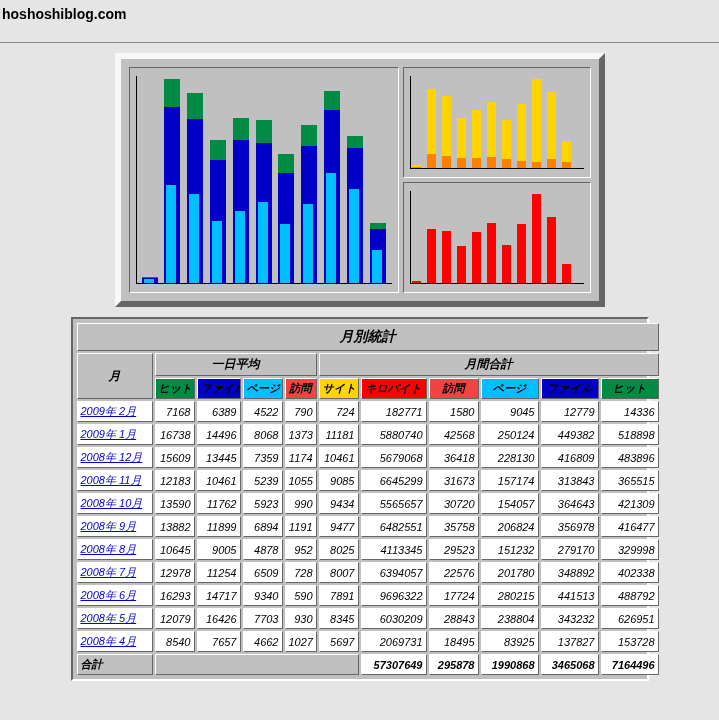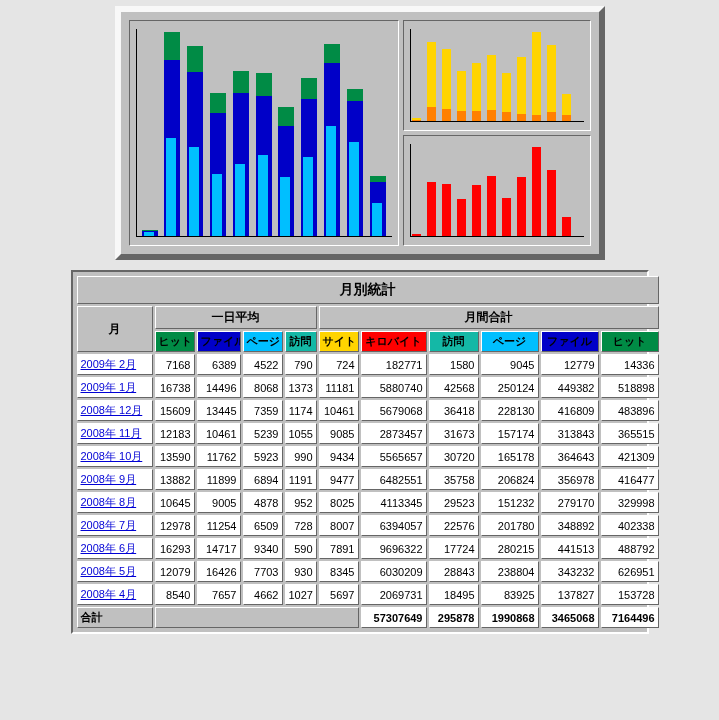--- a/index.html
+++ b/index.html
@@ -93,20 +93,21 @@
     border-color: #666 #fff #fff #666;
     background: #c0c0c0;
     padding: 2px;
     box-sizing: border-box;
   }
   table {
     border-collapse: separate;
     border-spacing: 2px;
     width: 100%;
     table-layout: fixed;
+    font-style: italic;
   }
   th, td {
     border: 1px solid;
     border-color: #fff #666 #666 #fff;
     padding: 2px 3px;
     font-size: 11px;
     white-space: nowrap;
     overflow: hidden;
   }
   td { background: #fff; text-align: right; }
@@ -123,31 +124,32 @@
     text-align: center;
     background: #c0c0c0;
     padding: 4px;
   }
   th.grp { font-size: 12px; font-weight: bold; text-align:center; background:#c0c0c0; }
   th.month { font-size:12px; font-weight:bold; text-align:center; background:#c0c0c0; }
   th.hdr { font-size:11px; font-weight:bold; text-align:center; color:#000; }
   .c-green   { background:#008b45; }
   .c-blue    { background:#0000c8; color:#fff; }
   .c-cyan    { background:#00bfff; }
-  .c-orange  { background:#14b8a6; }
+  .c-orange  { background:#ef4444; }
   .c-red     { background:#ff0000; }
   .c-yellow  { background:#ffd400; }
   td.total-label { text-align:left; background:#c0c0c0; font-weight:bold; }
   td.total-empty { background:#c0c0c0; }
   td.total-val { background:#fff; text-align:right; font-weight:bold; }
 </style>
 </head>
 <body>
 
 <div class="page">
+  <div class="top-url">hoshoshiblog.com</div>
 
   <div class="chart-wrap">
     <div class="chart-panel">
       <div class="chart-big">
         <div class="axis-v"></div>
           <div class="axis-h"></div>
         <div class="bars-row" id="chart-main-bars" style="bottom:9px;">
             <div style="position: relative; width: 20px; height: 204px;">
               <div style="position: absolute; left: 0px; bottom: 0px; width: 16px; height: 6px; background: rgb(0, 139, 69);"></div>
               <div style="position: absolute; left: 0px; bottom: 0px; width: 16px; height: 5px; background: rgb(0, 0, 200);"></div>
@@ -376,36 +378,36 @@
             <td>416809</td>
             <td>483896</td>
           </tr>
           <tr>
             <td class="link">2008年 11月</td>
             <td>12183</td>
             <td>10461</td>
             <td>5239</td>
             <td>1055</td>
             <td>9085</td>
-            <td>2873457</td>
+            <td>6645299</td>
             <td>31673</td>
             <td>157174</td>
             <td>313843</td>
             <td>365515</td>
           </tr>
           <tr>
             <td class="link">2008年 10月</td>
             <td>13590</td>
             <td>11762</td>
             <td>5923</td>
             <td>990</td>
             <td>9434</td>
             <td>5565657</td>
             <td>30720</td>
-            <td>165178</td>
+            <td>154057</td>
             <td>364643</td>
             <td>421309</td>
           </tr>
           <tr>
             <td class="link">2008年 9月</td>
             <td>13882</td>
             <td>11899</td>
             <td>6894</td>
             <td>1191</td>
             <td>9477</td>

